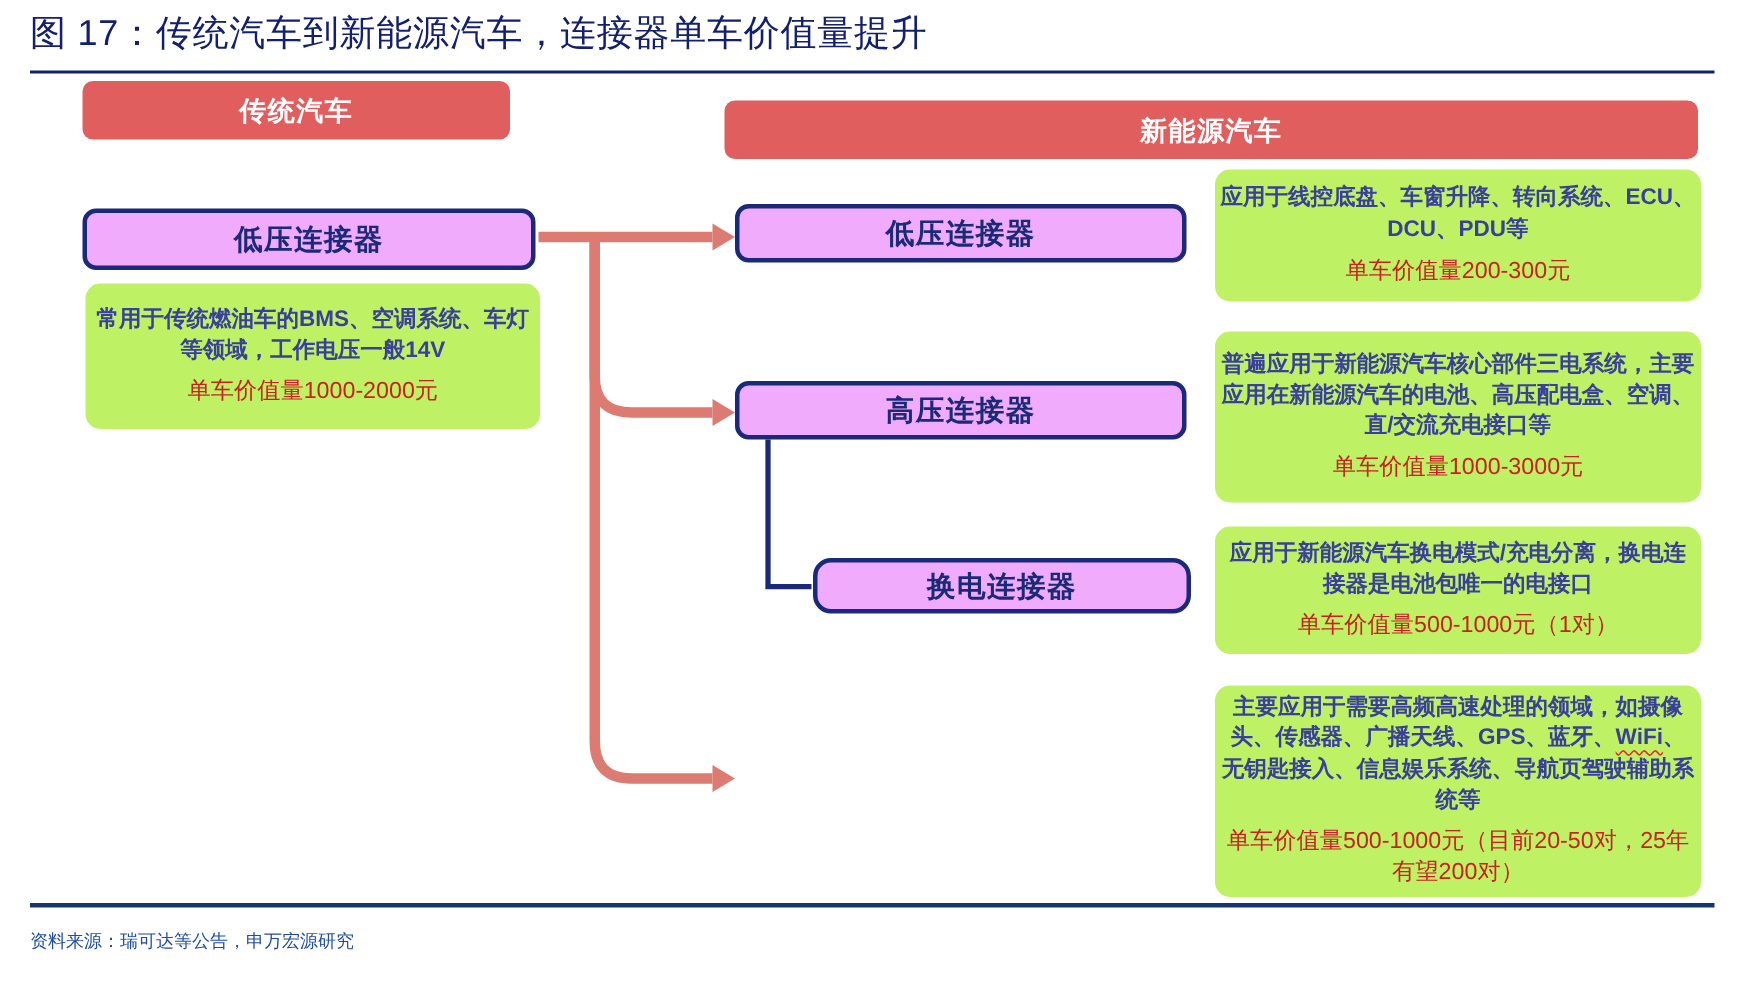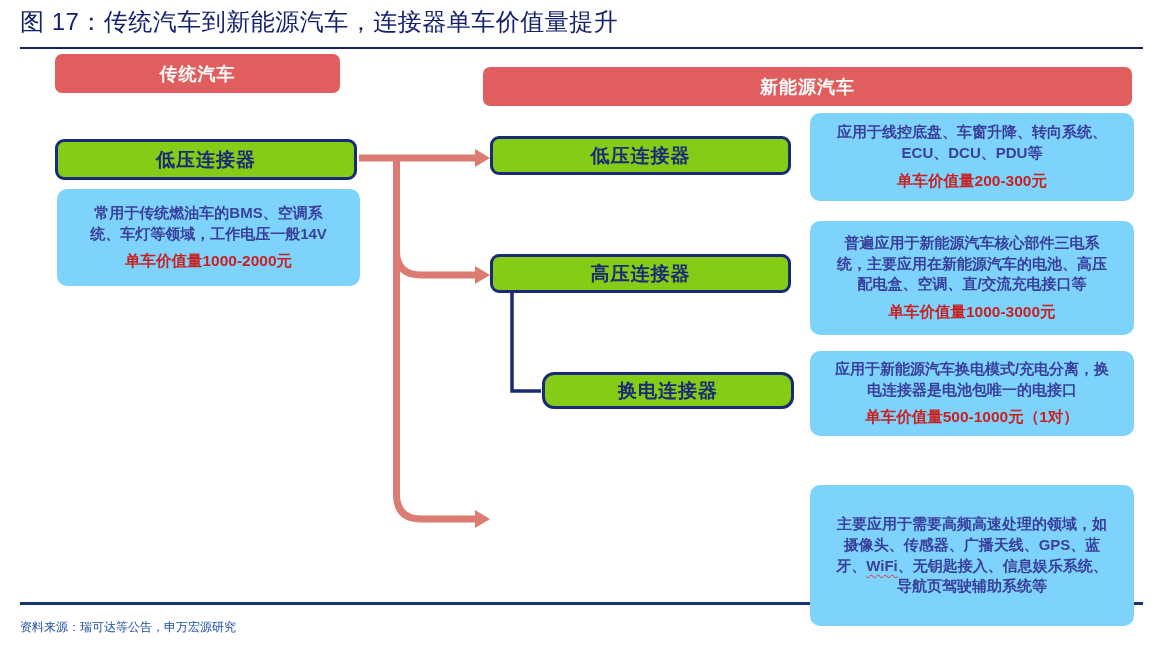--- a/index.html
+++ b/index.html
@@ -14,42 +14,42 @@
   .title-rule{position:absolute;left:20px;top:47px;width:1123px;height:2px;background:#13206e;}
   .hdr{
     position:absolute;height:39px;background:#e05f5e;border-radius:7px;
     color:#ffffff;font-weight:bold;font-size:18px;
     display:flex;align-items:center;justify-content:center;letter-spacing:1px;
   }
   .hdr-left{left:55px;top:54px;width:285px;}
   .hdr-right{left:483px;top:54px;width:649px;margin-top:13px;}
   .links{position:absolute;left:0;top:0;z-index:0;}
   .node{
-    position:absolute;z-index:2;background:#84cc16;border:3px solid #1b2a78;border-radius:9px;
+    position:absolute;z-index:2;background:#f0abfc;border:3px solid #1b2a78;border-radius:9px;
     color:#1b2a78;font-weight:bold;font-size:19px;letter-spacing:1px;
     display:flex;align-items:center;justify-content:center;box-sizing:border-box;
   }
   .left-node{left:55px;top:139px;width:302px;height:41px;}
   .rn1{left:490px;top:136px;width:301px;height:39px;}
   .rn2{left:490px;top:254px;width:301px;height:39px;}
   .rn3{left:542px;top:372px;width:252px;height:37px;border-radius:12px;}
   .rn4{left:490px;top:501px;width:301px;height:39px;}
   .desc{
-    position:absolute;z-index:1;background:#7dd3fc;border-radius:10px;
+    position:absolute;z-index:1;background:#bef264;border-radius:10px;
     display:flex;flex-direction:column;align-items:center;justify-content:center;
-    gap:7px;padding:6px 24px;box-sizing:border-box;text-align:center;
+    gap:7px;padding:6px 3px;box-sizing:border-box;text-align:center;
   }
   .left-desc{left:57px;top:189px;width:303px;height:97px;}
   .rd{left:810px;width:324px;}
   .rd1{top:113px;height:88px;}
   .rd2{top:221px;height:114px;}
   .rd3{top:351px;height:85px;}
-  .rd4{top:457px;height:141px;margin-top:28px;}
+  .rd4{top:457px;height:141px;}
   .desc-text{color:#3a3f9c;font-size:15px;line-height:1.38;font-weight:600;}
-  .desc-value{color:#c92121;font-size:15.5px;line-height:1.35;font-weight:bold;}
+  .desc-value{color:#c92121;font-size:15.5px;line-height:1.35;font-weight:normal;}
   .wavy{
     text-decoration-line:underline;text-decoration-style:wavy;
     text-decoration-color:#e03030;text-decoration-thickness:1px;text-underline-offset:3px;
   }
   .bottom-rule{position:absolute;left:20px;top:602px;width:1123px;height:3px;background:#17356d;}
   .source{position:absolute;left:20px;top:619px;font-size:12px;color:#1e4ea2;}
 </style>
 </head>
 <body>
 
@@ -93,18 +93,19 @@
     <div class="desc-value">单车价值量1000-3000元</div>
   </div>
 
   <div class="desc rd rd3">
     <div class="desc-text">应用于新能源汽车换电模式/充电分离，换电连接器是电池包唯一的电接口</div>
     <div class="desc-value">单车价值量500-1000元（1对）</div>
   </div>
 
   <div class="desc rd rd4">
     <div class="desc-text"><span>主要应用于需要高频高速处理的领域，如摄像头、传感器、广播天线、GPS、蓝牙、</span><span class="wavy">WiFi</span><span>、无钥匙接入、信息娱乐系统、导航页驾驶辅助系统等</span></div>
+    <div class="desc-value">单车价值量500-1000元（目前20-50对，25年有望200对）</div>
   </div>
 
   <div class="bottom-rule"></div>
   <div class="source">资料来源：瑞可达等公告，申万宏源研究</div>
 
 </div>
 
 </body></html>

